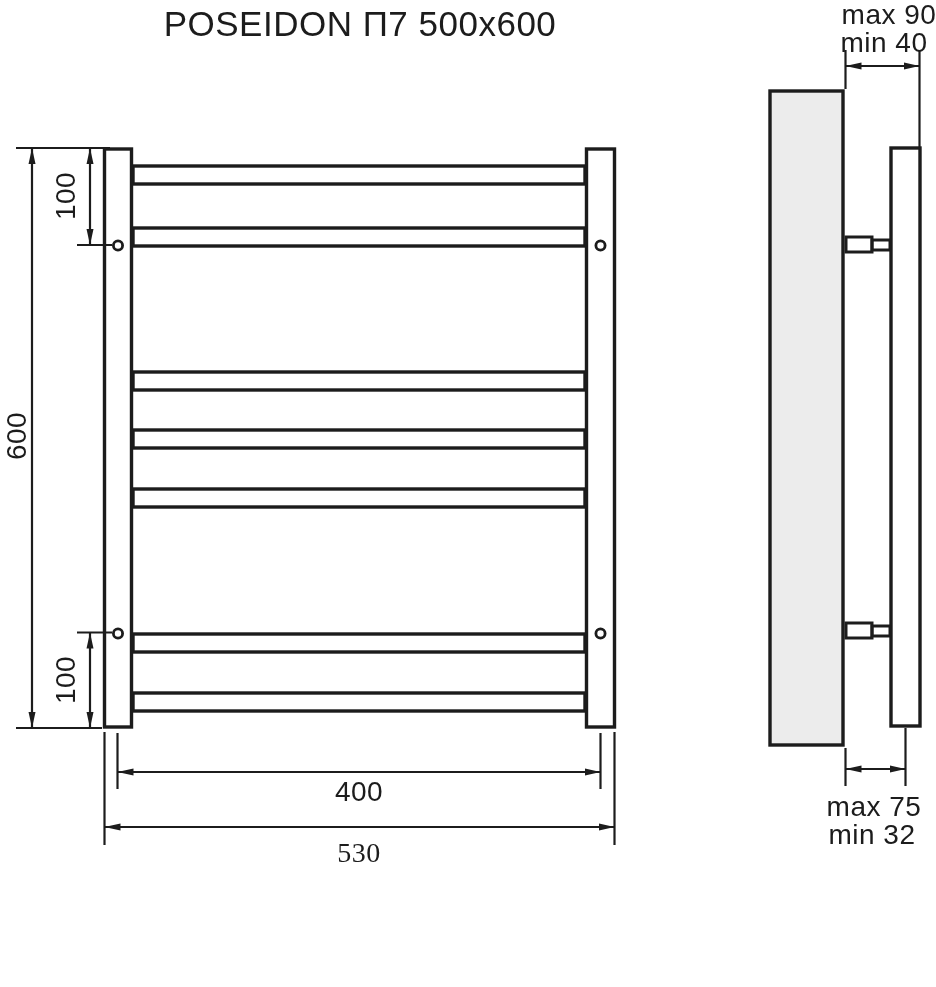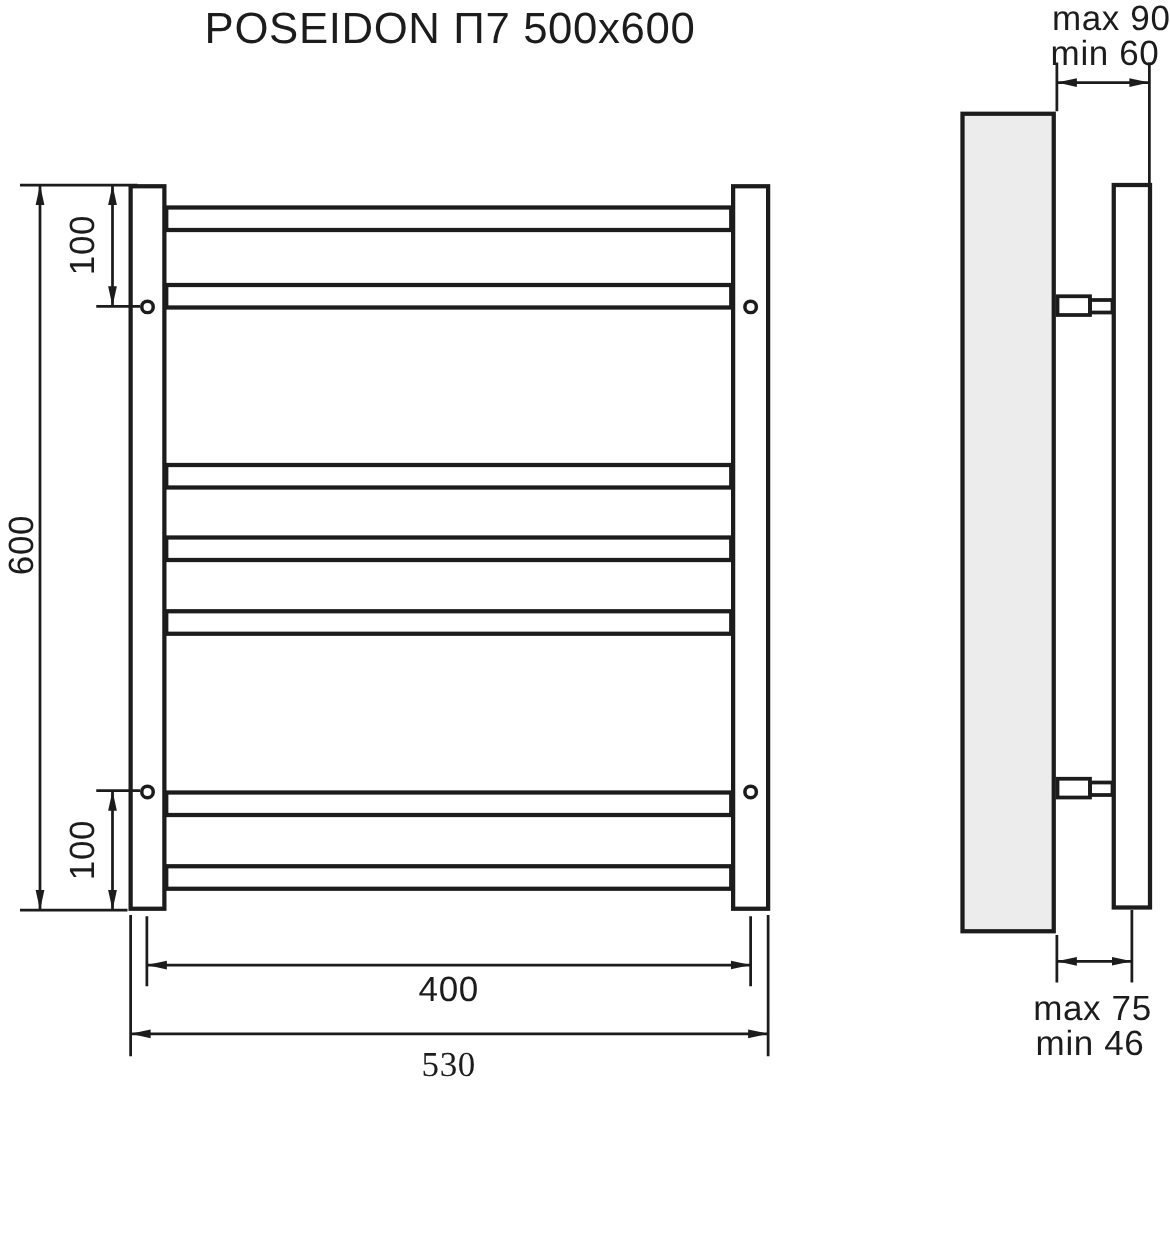--- a/index.html
+++ b/index.html
@@ -113,17 +113,17 @@
 
   <div class="lbl title" style="left:360px; top:23px;">POSEIDON П7 500x600</div>
 
   <div class="lbl rot" style="left:17px; top:436px;">600</div>
   <div class="lbl rot" style="left:66px; top:196px;">100</div>
   <div class="lbl rot" style="left:66px; top:680px;">100</div>
   <div class="lbl" style="left:359px; top:792px;">400</div>
   <div class="lbl" style="left:359px; top:853px;font-family:Liberation Serif, serif;">530</div>
 
   <div class="lbl" style="left:889px; top:15px;">max 90</div>
-  <div class="lbl" style="left:884px; top:43px;">min 60</div>
+  <div class="lbl" style="left:884px; top:43px;">min 40</div>
   <div class="lbl" style="left:874px; top:807px;">max 75</div>
-  <div class="lbl" style="left:872px; top:835px;">min 46</div>
+  <div class="lbl" style="left:872px; top:835px;">min 32</div>
 
 </div>
 
 </body></html>

